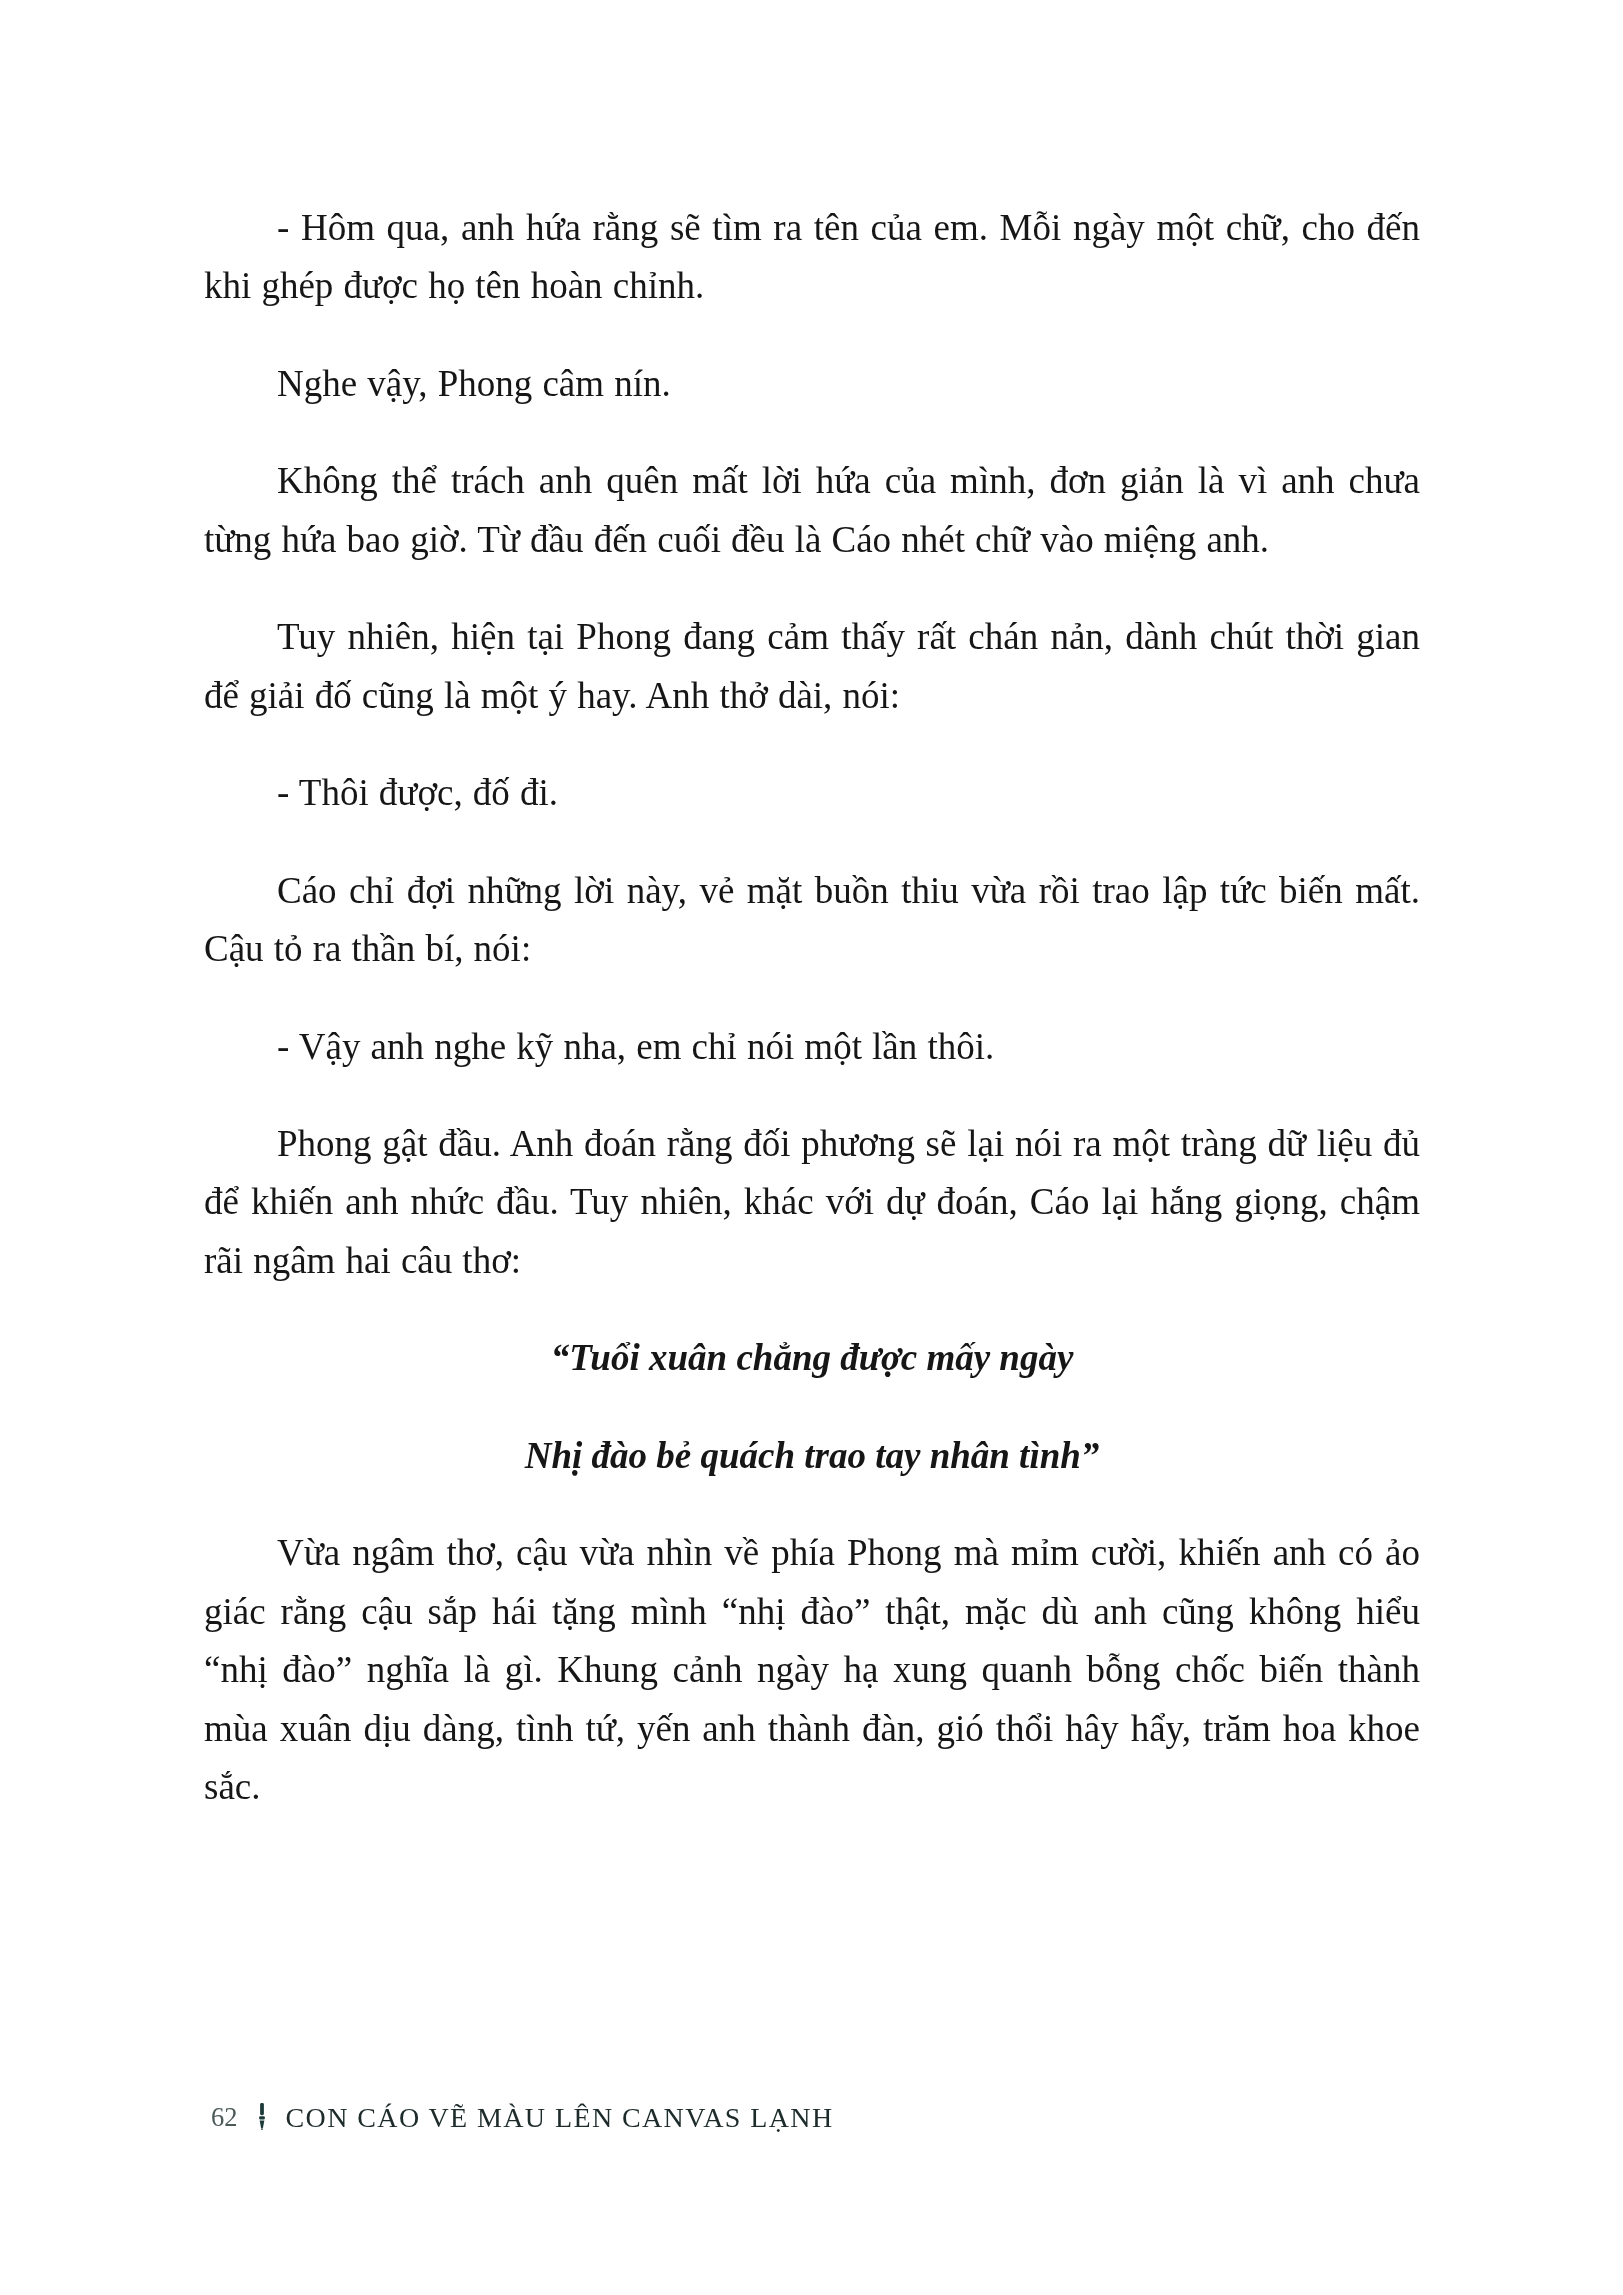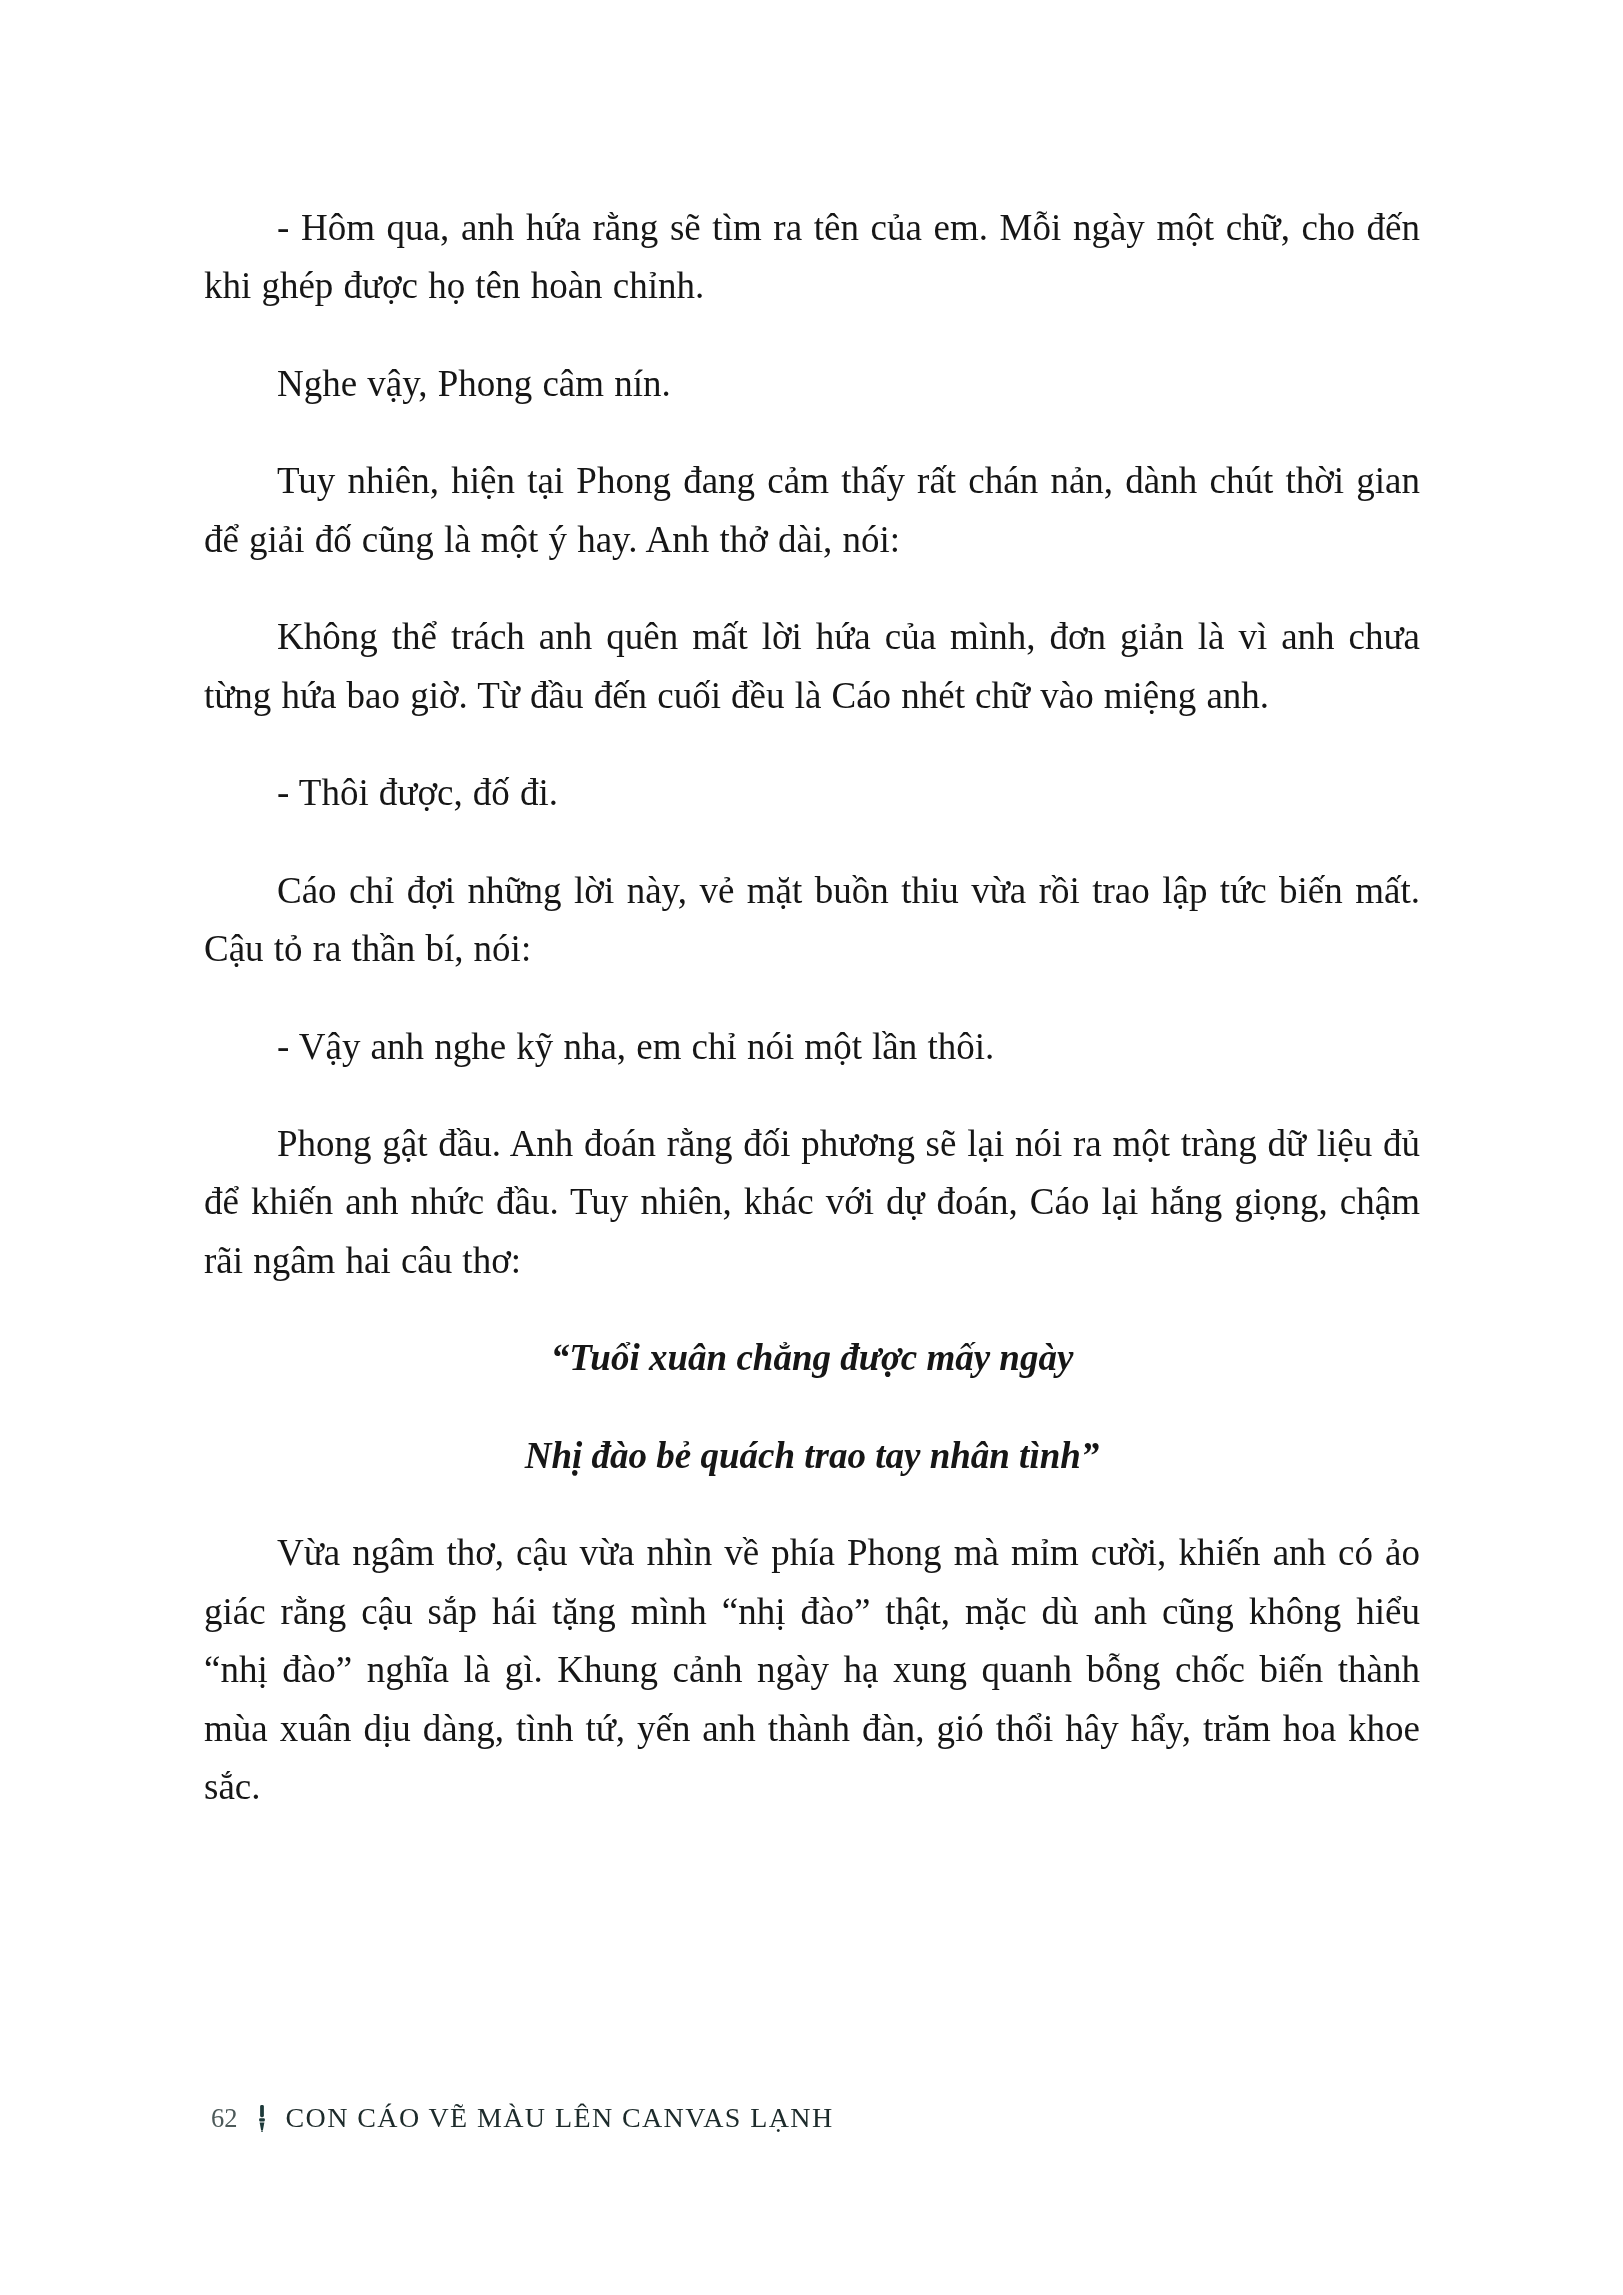--- a/index.html
+++ b/index.html
@@ -41,21 +41,21 @@
     font-style: italic;
     word-spacing: normal;
     font-weight: bold;
   }
 
   .footer {
     position: absolute;
     left: 211px;
     top: 2102px;
     display: flex;
-    align-items: center;
+    align-items: flex-start;
     gap: 16px;
   }
 
   .page-number {
     font-size: 26.5px;
     color: #4d5a5a;
     font-family: "Liberation Serif", "DejaVu Serif", serif;
   }
 
   .ornament {
@@ -74,22 +74,22 @@
   }
 </style>
 </head>
 <body>
 
 <div class="page">
 
   <div class="text-block">
     <p class="para">- Hôm qua, anh hứa rằng sẽ tìm ra tên của em. Mỗi ngày một chữ, cho đến khi ghép được họ tên hoàn chỉnh.</p>
     <p class="para">Nghe vậy, Phong câm nín.</p>
+    <p class="para">Không thể trách anh quên mất lời hứa của mình, đơn giản là vì anh chưa từng hứa bao giờ. Từ đầu đến cuối đều là Cáo nhét chữ vào miệng anh.</p>
     <p class="para">Tuy nhiên, hiện tại Phong đang cảm thấy rất chán nản, dành chút thời gian để giải đố cũng là một ý hay. Anh thở dài, nói:</p>
-    <p class="para">Không thể trách anh quên mất lời hứa của mình, đơn giản là vì anh chưa từng hứa bao giờ. Từ đầu đến cuối đều là Cáo nhét chữ vào miệng anh.</p>
     <p class="para">- Thôi được, đố đi.</p>
     <p class="para">Cáo chỉ đợi những lời này, vẻ mặt buồn thiu vừa rồi trao lập tức biến mất. Cậu tỏ ra thần bí, nói:</p>
     <p class="para">- Vậy anh nghe kỹ nha, em chỉ nói một lần thôi.</p>
     <p class="para">Phong gật đầu. Anh đoán rằng đối phương sẽ lại nói ra một tràng dữ liệu đủ để khiến anh nhức đầu. Tuy nhiên, khác với dự đoán, Cáo lại hắng giọng, chậm rãi ngâm hai câu thơ:</p>
     <p class="para poem">“Tuổi xuân chẳng được mấy ngày</p>
     <p class="para poem">Nhị đào bẻ quách trao tay nhân tình”</p>
     <p class="para">Vừa ngâm thơ, cậu vừa nhìn về phía Phong mà mỉm cười, khiến anh có ảo giác rằng cậu sắp hái tặng mình “nhị đào” thật, mặc dù anh cũng không hiểu “nhị đào” nghĩa là gì. Khung cảnh ngày hạ xung quanh bỗng chốc biến thành mùa xuân dịu dàng, tình tứ, yến anh thành đàn, gió thổi hây hẩy, trăm hoa khoe sắc.</p>
   </div>
 
   <div class="footer">

